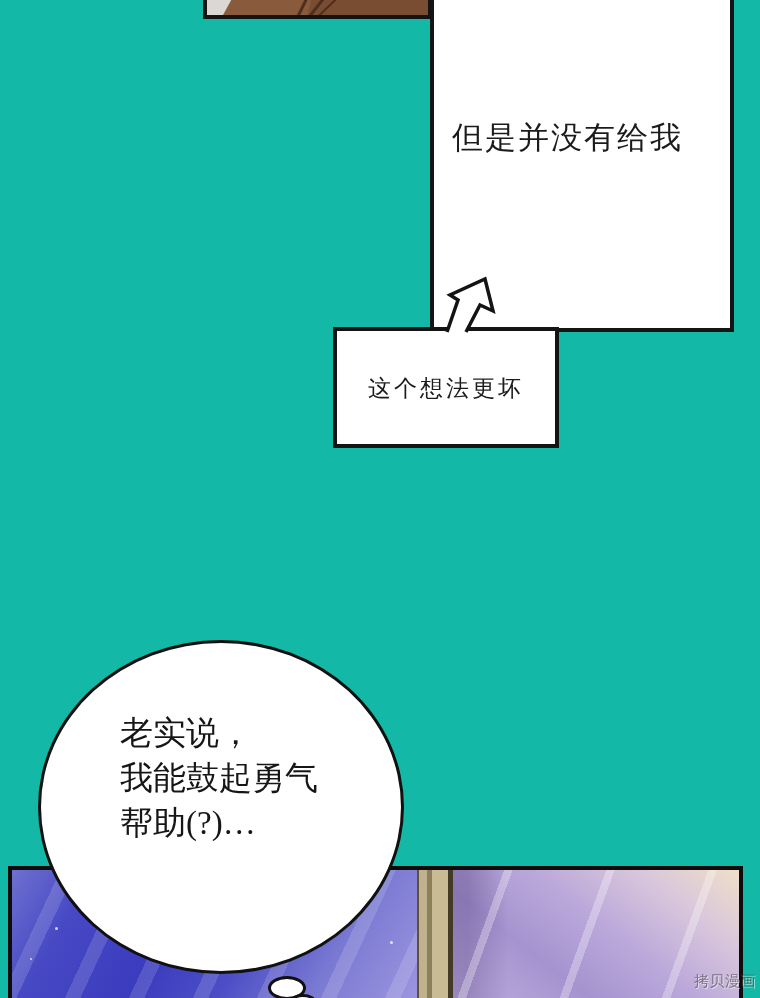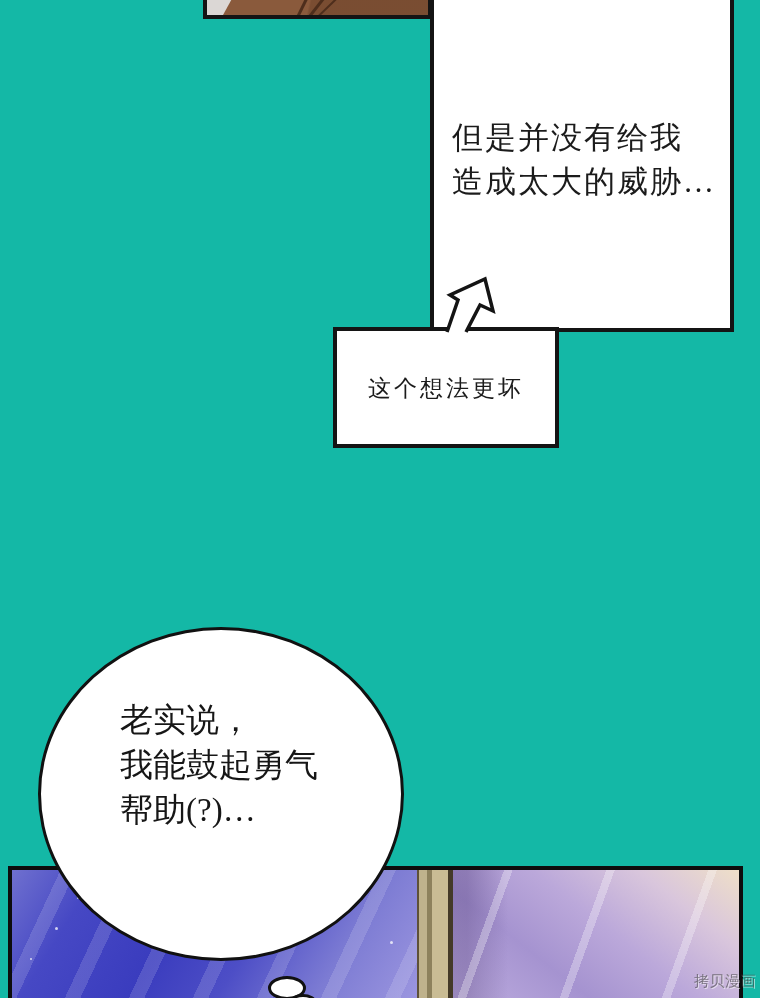--- a/index.html
+++ b/index.html
@@ -85,21 +85,21 @@
     position:absolute; inset:0;
     background:repeating-linear-gradient(110deg, rgba(255,255,255,0) 0 48px, rgba(255,255,255,0.30) 48px 56px, rgba(255,255,255,0) 56px 96px);
   }
   .scene-right .edge-shadow {
     position:absolute; inset:0;
     background:linear-gradient(90deg, rgba(70,50,110,0.30) 0 14px, rgba(70,50,110,0) 55px);
   }
 
   
   .thought-bubble {
-    position:absolute; left:38px; top:627px; width:366px; height:334px;
+    position:absolute; left:38px; top:640px; width:366px; height:334px;
     background:#ffffff; border:3px solid #111111; border-radius:50%; z-index:2;
   }
   .thought-bubble-text {
     position:absolute; left:79px; top:68px;
     font-size:33px; line-height:45px; color:#161616;
   }
   .bubble-tail {
     position:absolute; background:#ffffff; border:3px solid #111111; border-radius:50%; z-index:2;
   }
   .bubble-tail.main  { left:268px; top:976px; width:38px; height:24px; }
@@ -138,21 +138,20 @@
     <div class="shade"></div>
     <div class="hline l1"></div>
     <div class="hline l2"></div>
     <div class="hline l3"></div>
     <div class="wedge"></div>
   </div>
 
   <div class="narration-panel">
     <div class="narration-text">
       <div>但是并没有给我</div>
-      <div>造成太大的威胁…</div>
     </div>
   </div>
 
   <div class="thought-label-box">
     <div class="thought-label-text">这个想法更坏</div>
   </div>
 
   <svg class="arrow-layer" viewBox="0 0 760 998">
     <path d="M 447 332 L 458 300 L 450 295 L 485 279 L 493 311 L 480 305 L 466 332" fill="#ffffff" stroke="#141414" stroke-width="3.5" stroke-linejoin="miter"></path>
   </svg>

